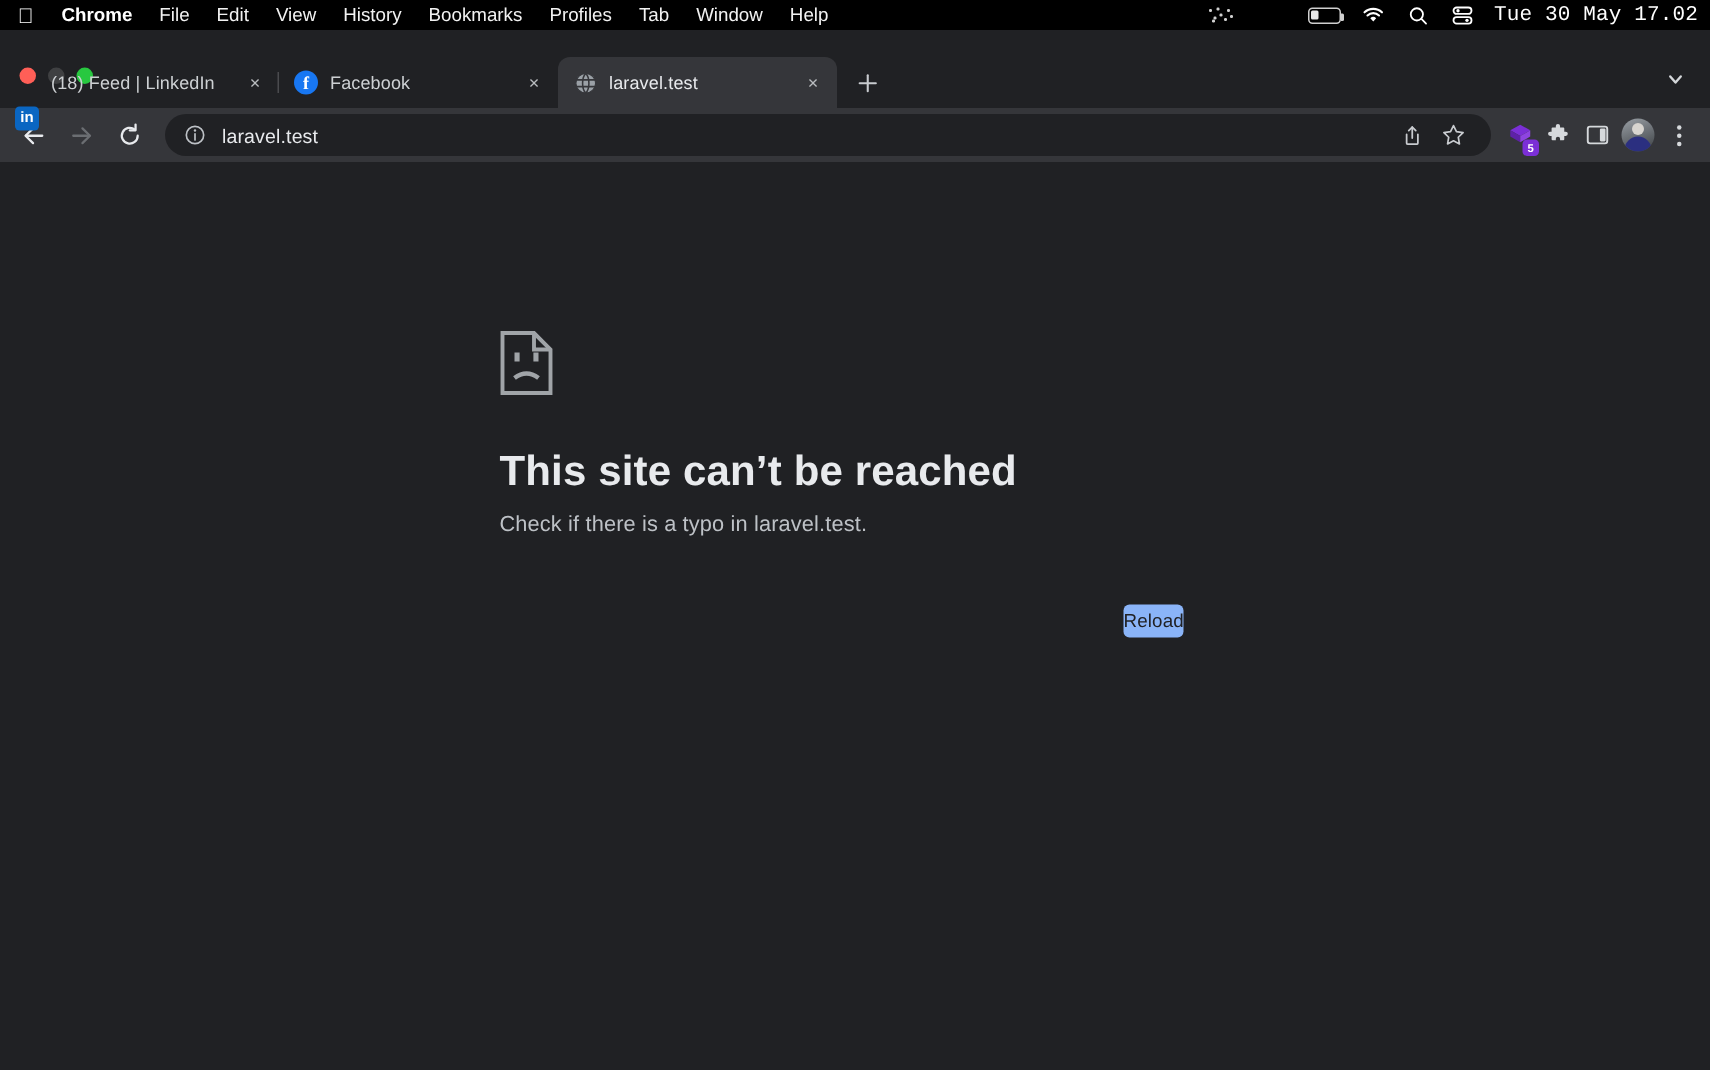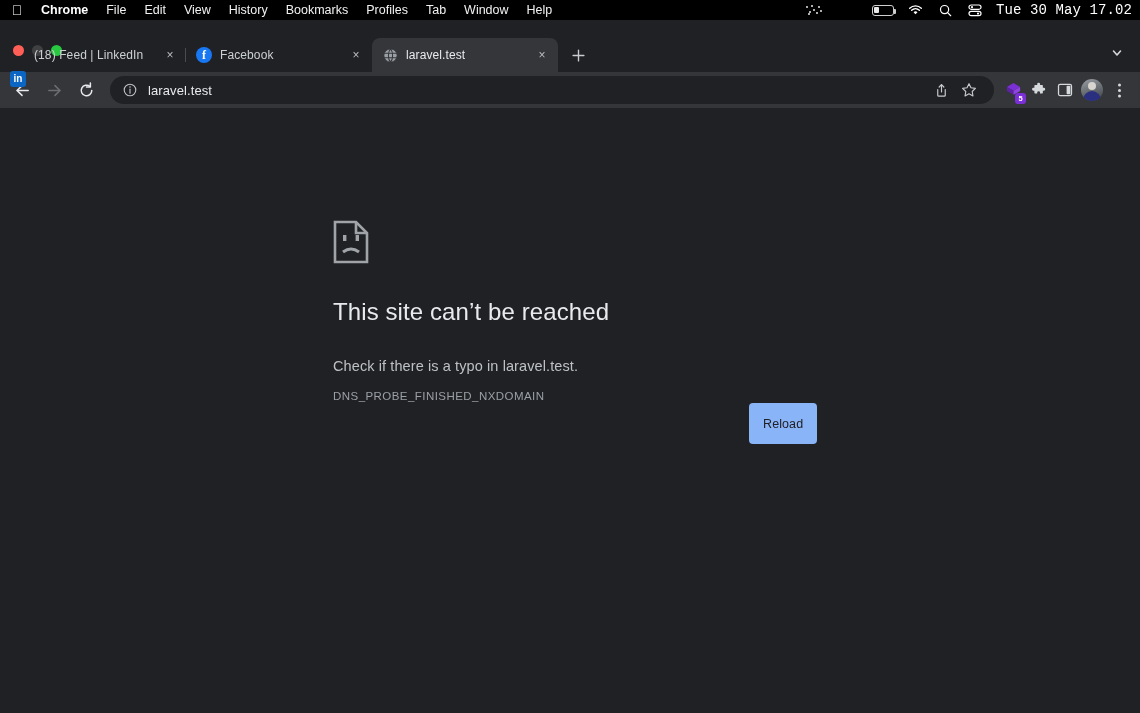--- a/index.html
+++ b/index.html
@@ -164,30 +164,30 @@
   }
 
   
   .page {
     flex:1 1 auto; background:#202124;
     position:relative;
   }
   .error-wrap { position:absolute; left:333px; top:112px; width:600px; }
   .sadicon { width:36px; height:44px; margin-bottom:34px; }
   .err-title {
-    font-size:24px; font-weight:normal; color:#e8eaed;
-    letter-spacing:0.1px; margin-bottom:32px;
+    font-size:28px; font-weight:bold; color:#e8eaed;
+    letter-spacing:0.1px; margin-bottom:12px;
   }
   .err-sub { font-size:14.5px; color:#bdc1c6; letter-spacing:0.1px; margin-bottom:16px; }
   .err-code { font-size:11.5px; color:#9aa0a6; letter-spacing:0.45px; }
   .reload-btn {
     position:absolute; left:749px; top:295px;
     background:#8ab4f8; color:#202124;
     border:none; border-radius:4px;
-    height:41px; padding:0 14px;
+    height:22px; padding:0 0;
     font-size:12.5px; font-family:"Liberation Sans", sans-serif;
     cursor:pointer; letter-spacing:0.1px;
   }
 </style>
 </head>
 <body>
 
 <div class="menubar">
   <div class="menubar-left">
     <div class="apple-logo"></div>
@@ -382,19 +382,18 @@
         <svg width="36" height="44" viewBox="0 0 36 44">
           <path d="M2 2 H23 L34 13 V42 H2 Z" stroke="#a0a4a8" stroke-width="2.6" fill="none" stroke-linejoin="miter"></path>
           <path d="M23 2 V13 H34" stroke="#a0a4a8" stroke-width="2.6" fill="none" stroke-linejoin="miter"></path>
           <rect x="10" y="15" width="3.4" height="6" fill="#a0a4a8"></rect>
           <rect x="22.6" y="15" width="3.4" height="6" fill="#a0a4a8"></rect>
           <path d="M10 32 q8 -6 16 0" stroke="#a0a4a8" stroke-width="3" fill="none" stroke-linecap="butt"></path>
         </svg>
       </div>
       <div class="err-title">This site can’t be reached</div>
       <div class="err-sub">Check if there is a typo in laravel.test.</div>
-      <div class="err-code">DNS_PROBE_FINISHED_NXDOMAIN</div>
     </div>
 
     <button class="reload-btn">Reload</button>
   </div>
 
 </div>
 
 </body></html>

